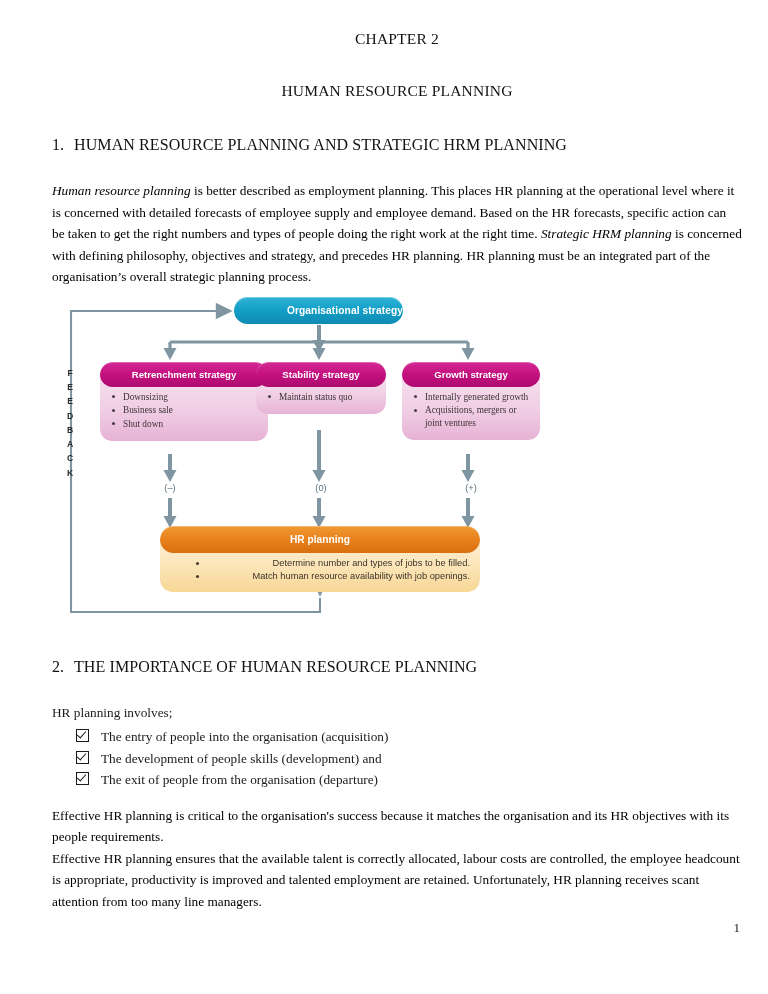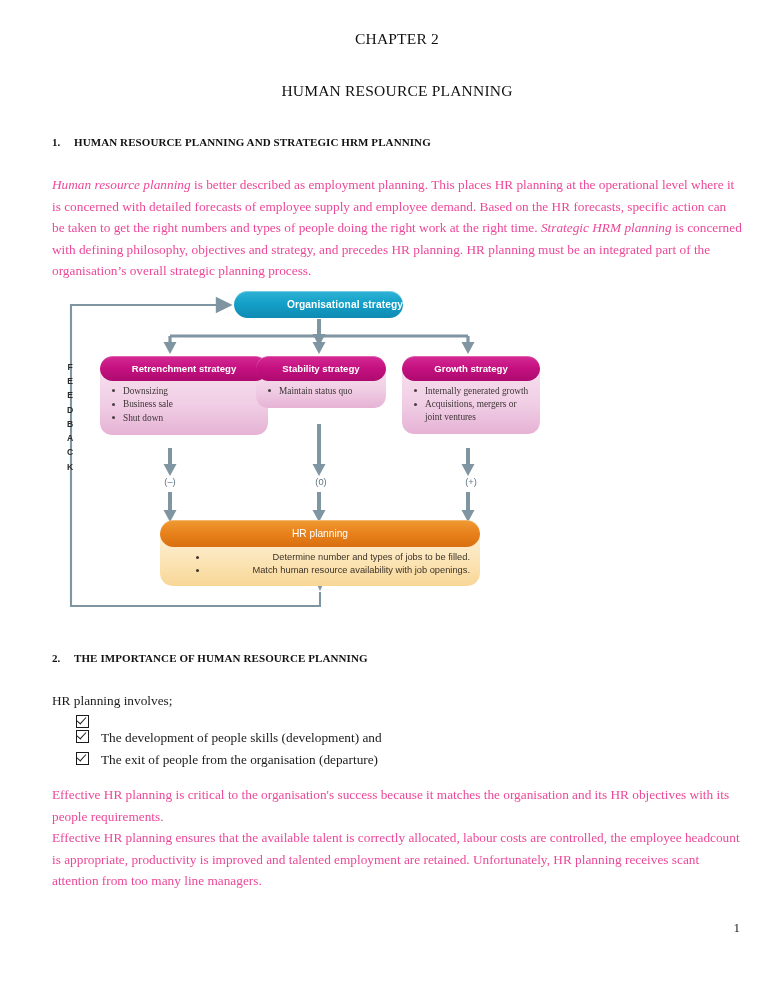--- a/index.html
+++ b/index.html
@@ -40,38 +40,38 @@
   }
   .doc-title {
     text-align: center;
     font-size: 15.5px;
     letter-spacing: 0.2px;
     margin: 0 0 36px 0;
     font-weight: normal;
     color: #111;
   }
   .section-heading {
-    font-size: 11px;
+    font-size: 16px;
     margin: 0 0 26px 0;
-    font-weight: bold;
+    font-weight: normal;
     color: #111;
     letter-spacing: 0.1px;
   }
   .section-heading .num {
     display: inline-block;
     width: 22px;
   }
 
   
   p.body {
     font-size: 13.3px;
     line-height: 1.62;
     margin: 0 0 0 0;
     text-align: left;
-    color: #ec4899;
+    color: #000000;
   }
   p.body em {
     font-style: italic;
   }
 
   
   .lead-line {
     font-size: 13.3px;
     line-height: 1.62;
     margin: 0 0 3px 0;
@@ -237,21 +237,21 @@
     border-radius: 13px;
     overflow: hidden;
   }
   .hrp .hd {
     height: 27px;
     line-height: 27px;
     border-radius: 13.5px;
     text-align: center;
     color: #fff;
     font-family: "Liberation Sans", "DejaVu Sans", sans-serif;
-    font-weight: normal;
+    font-weight: bold;
     font-size: 10.2px;
     background: linear-gradient(180deg, #f09a33 0%, #e8811b 50%, #d96f10 100%);
     position: relative;
     z-index: 2;
     box-shadow: inset 0 1px 0 rgba(255,255,255,0.3);
   }
   .hrp .bd {
     margin-top: -13px;
     padding: 17px 10px 8px 34px;
     border-radius: 0 0 12px 12px;
@@ -439,20 +439,21 @@
 
     <h3 class="section-heading">
       <span class="num">2.</span><span>THE IMPORTANCE OF HUMAN RESOURCE PLANNING</span>
     </h3>
 
     <div class="lead-line">HR planning involves;</div>
 
     <ul class="checklist">
       <li>
         <span class="cbox"></span>
+        <span>The entry of people into the organisation (acquisition)</span>
       </li>
       <li>
         <span class="cbox"></span>
         <span>The development of people skills (development) and</span>
       </li>
       <li>
         <span class="cbox"></span>
         <span>The exit of people from the organisation (departure)</span>
       </li>
     </ul>

